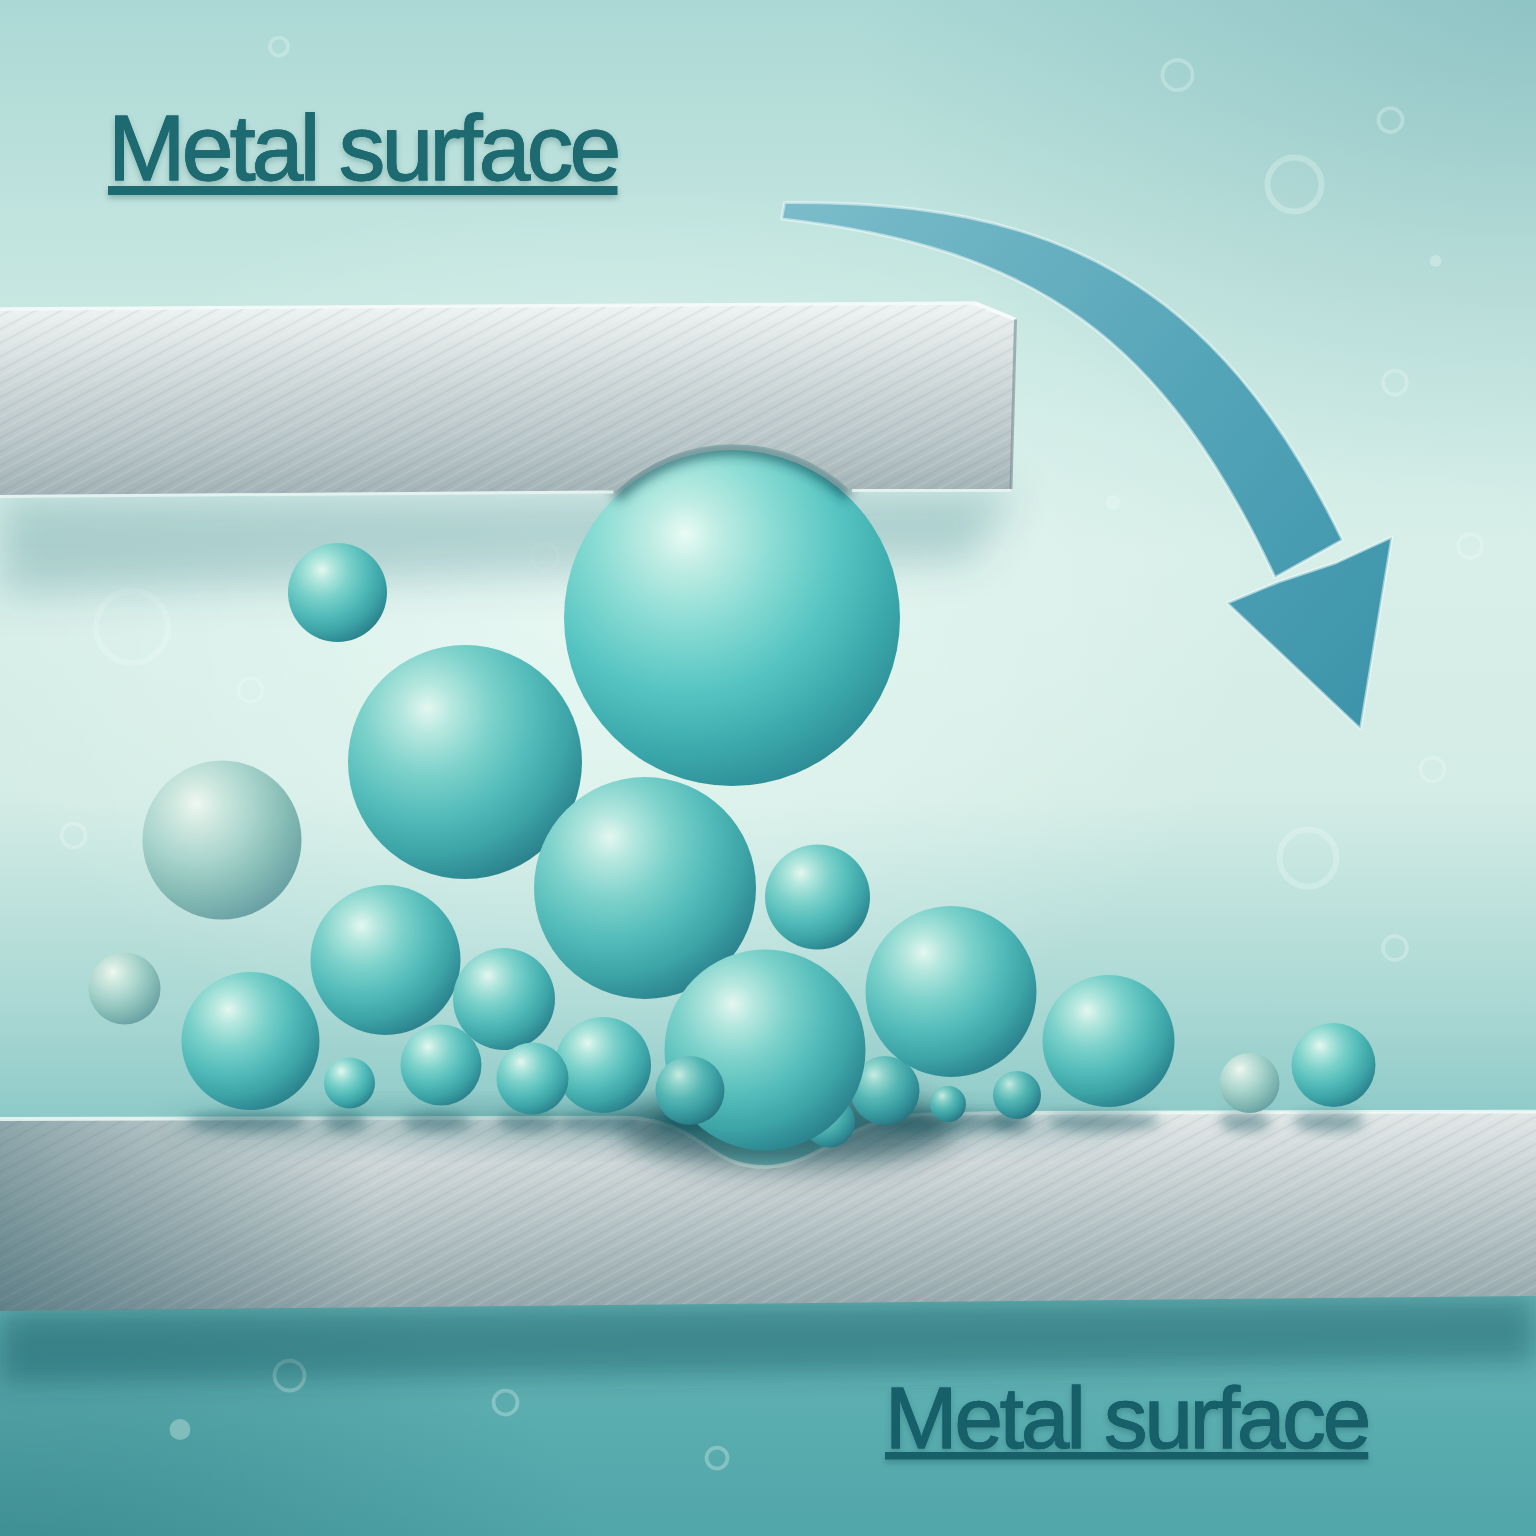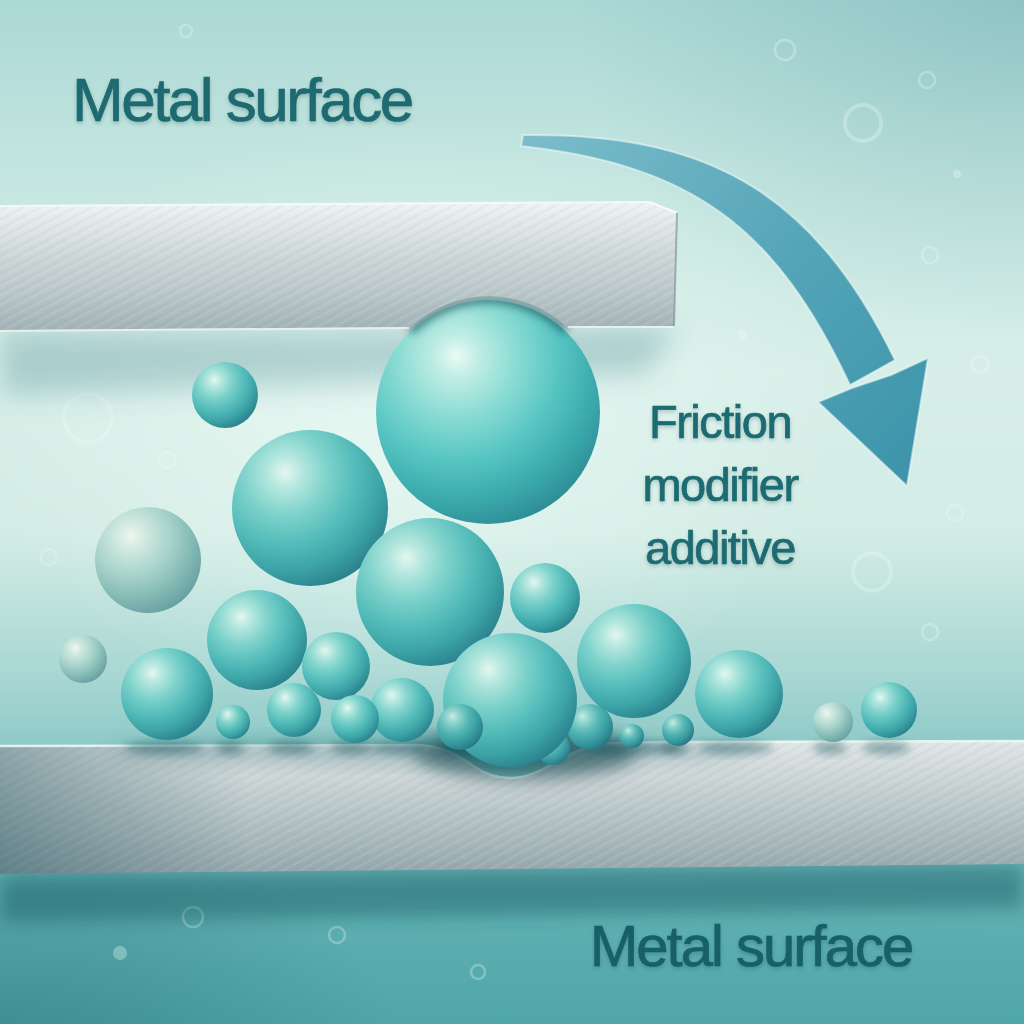--- a/index.html
+++ b/index.html
@@ -16,20 +16,21 @@
       linear-gradient(180deg,#abd8d5 0%,#c3e5df 16%,#d8efe9 36%,#d3ece5 52%,#a8d7d3 66%,#7dc2c1 77%,#61b2b3 87%,#51a6a9 100%);
   }
   #scene{position:absolute;left:0;top:0;}
   .label{
     position:absolute;
     color:var(--label-top,#1d6a71);
     letter-spacing:-2px;
     text-shadow:0 2px 4px rgba(8,58,66,0.30);
     -webkit-text-stroke:0.7px currentColor;
     white-space:nowrap;
+    text-decoration:underline;
   }
   .label-top{left:72px;top:64px;font-size:62px;letter-spacing:-2.5px;color:var(--label-top,#1d6a71);}
   .label-additive{
     left:592px;top:390px;width:256px;font-size:47px;line-height:63px;
     text-align:center;letter-spacing:-1.5px;white-space:normal;
     color:var(--label-additive,#1d6b72);
   }
   .label-bottom{left:590px;top:912px;font-size:58px;letter-spacing:-2px;color:var(--label-bottom,#17606a);}
 </style>
 </head>
@@ -204,20 +205,15 @@
     </g>
 
     <g id="arrow" stroke="rgba(240,252,250,0.55)" stroke-width="2" stroke-linejoin="round">
       <path d="M 523 135 C 700 133 810 185 895 360 L 850 385 C 775 225 690 165 521 146 Z" fill="url(#arrowGrad)"></path>
       <path d="M 907 486 L 818 402 L 852 388 L 891 375 L 928 358 Z" fill="url(#arrowGrad)"></path>
     </g>
   </svg>
 
   <div class="label label-top">Metal surface</div>
 
-  <div class="label label-additive">
-    <div>Friction</div>
-    <div>modifier</div>
-    <div>additive</div>
-  </div>
 
   <div class="label label-bottom">Metal surface</div>
 </div>
 
 </body></html>

